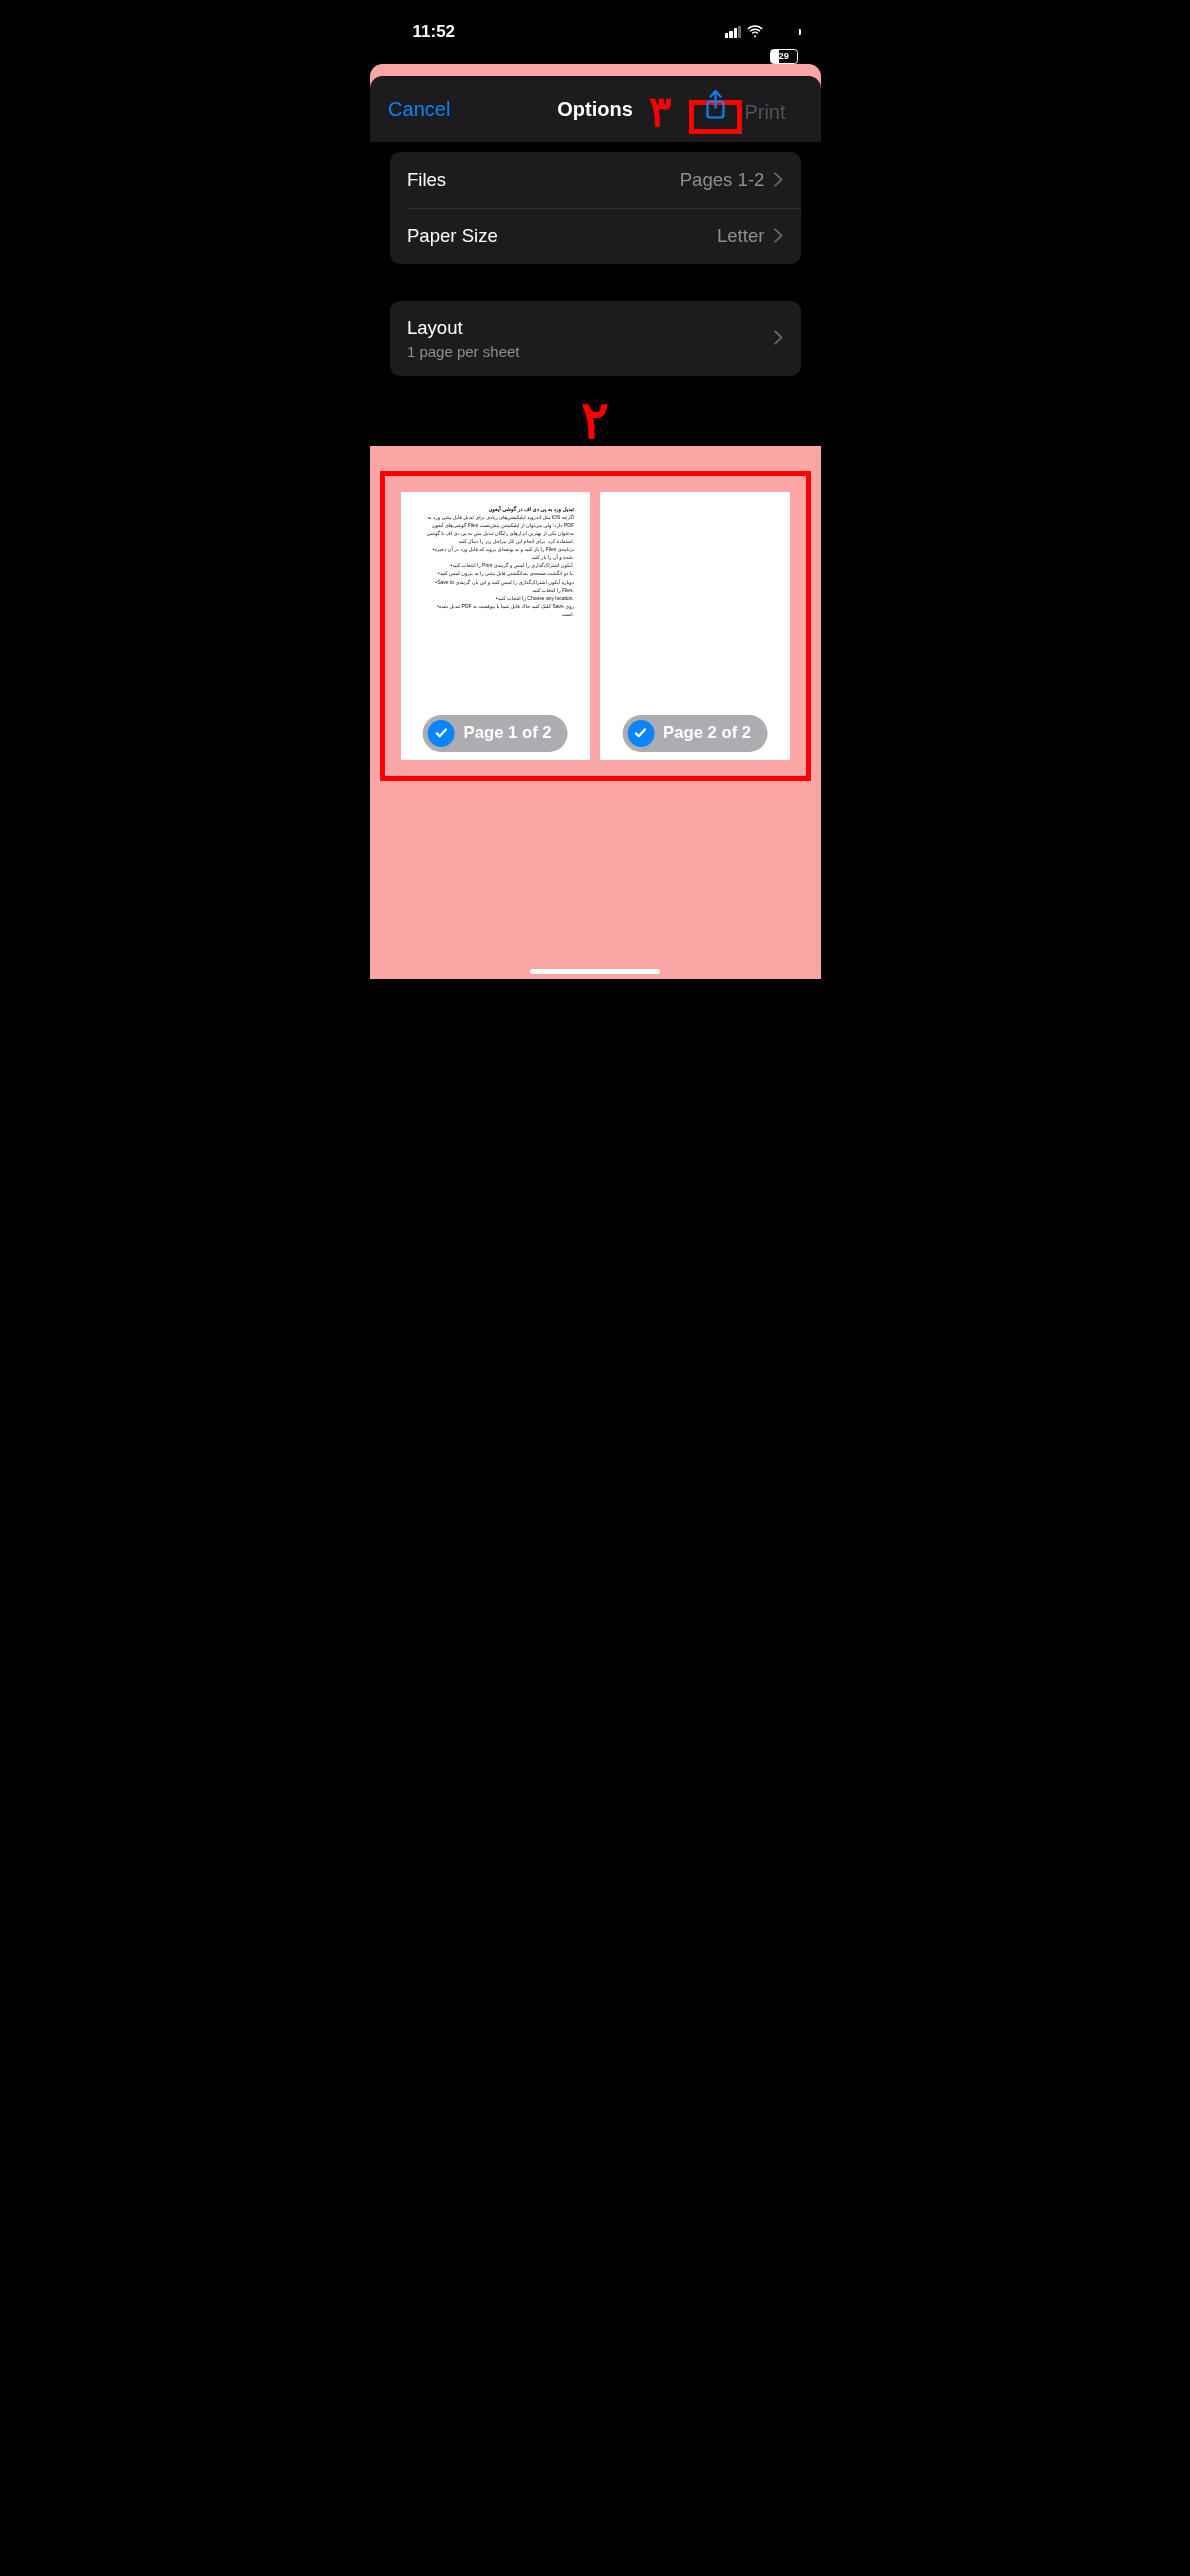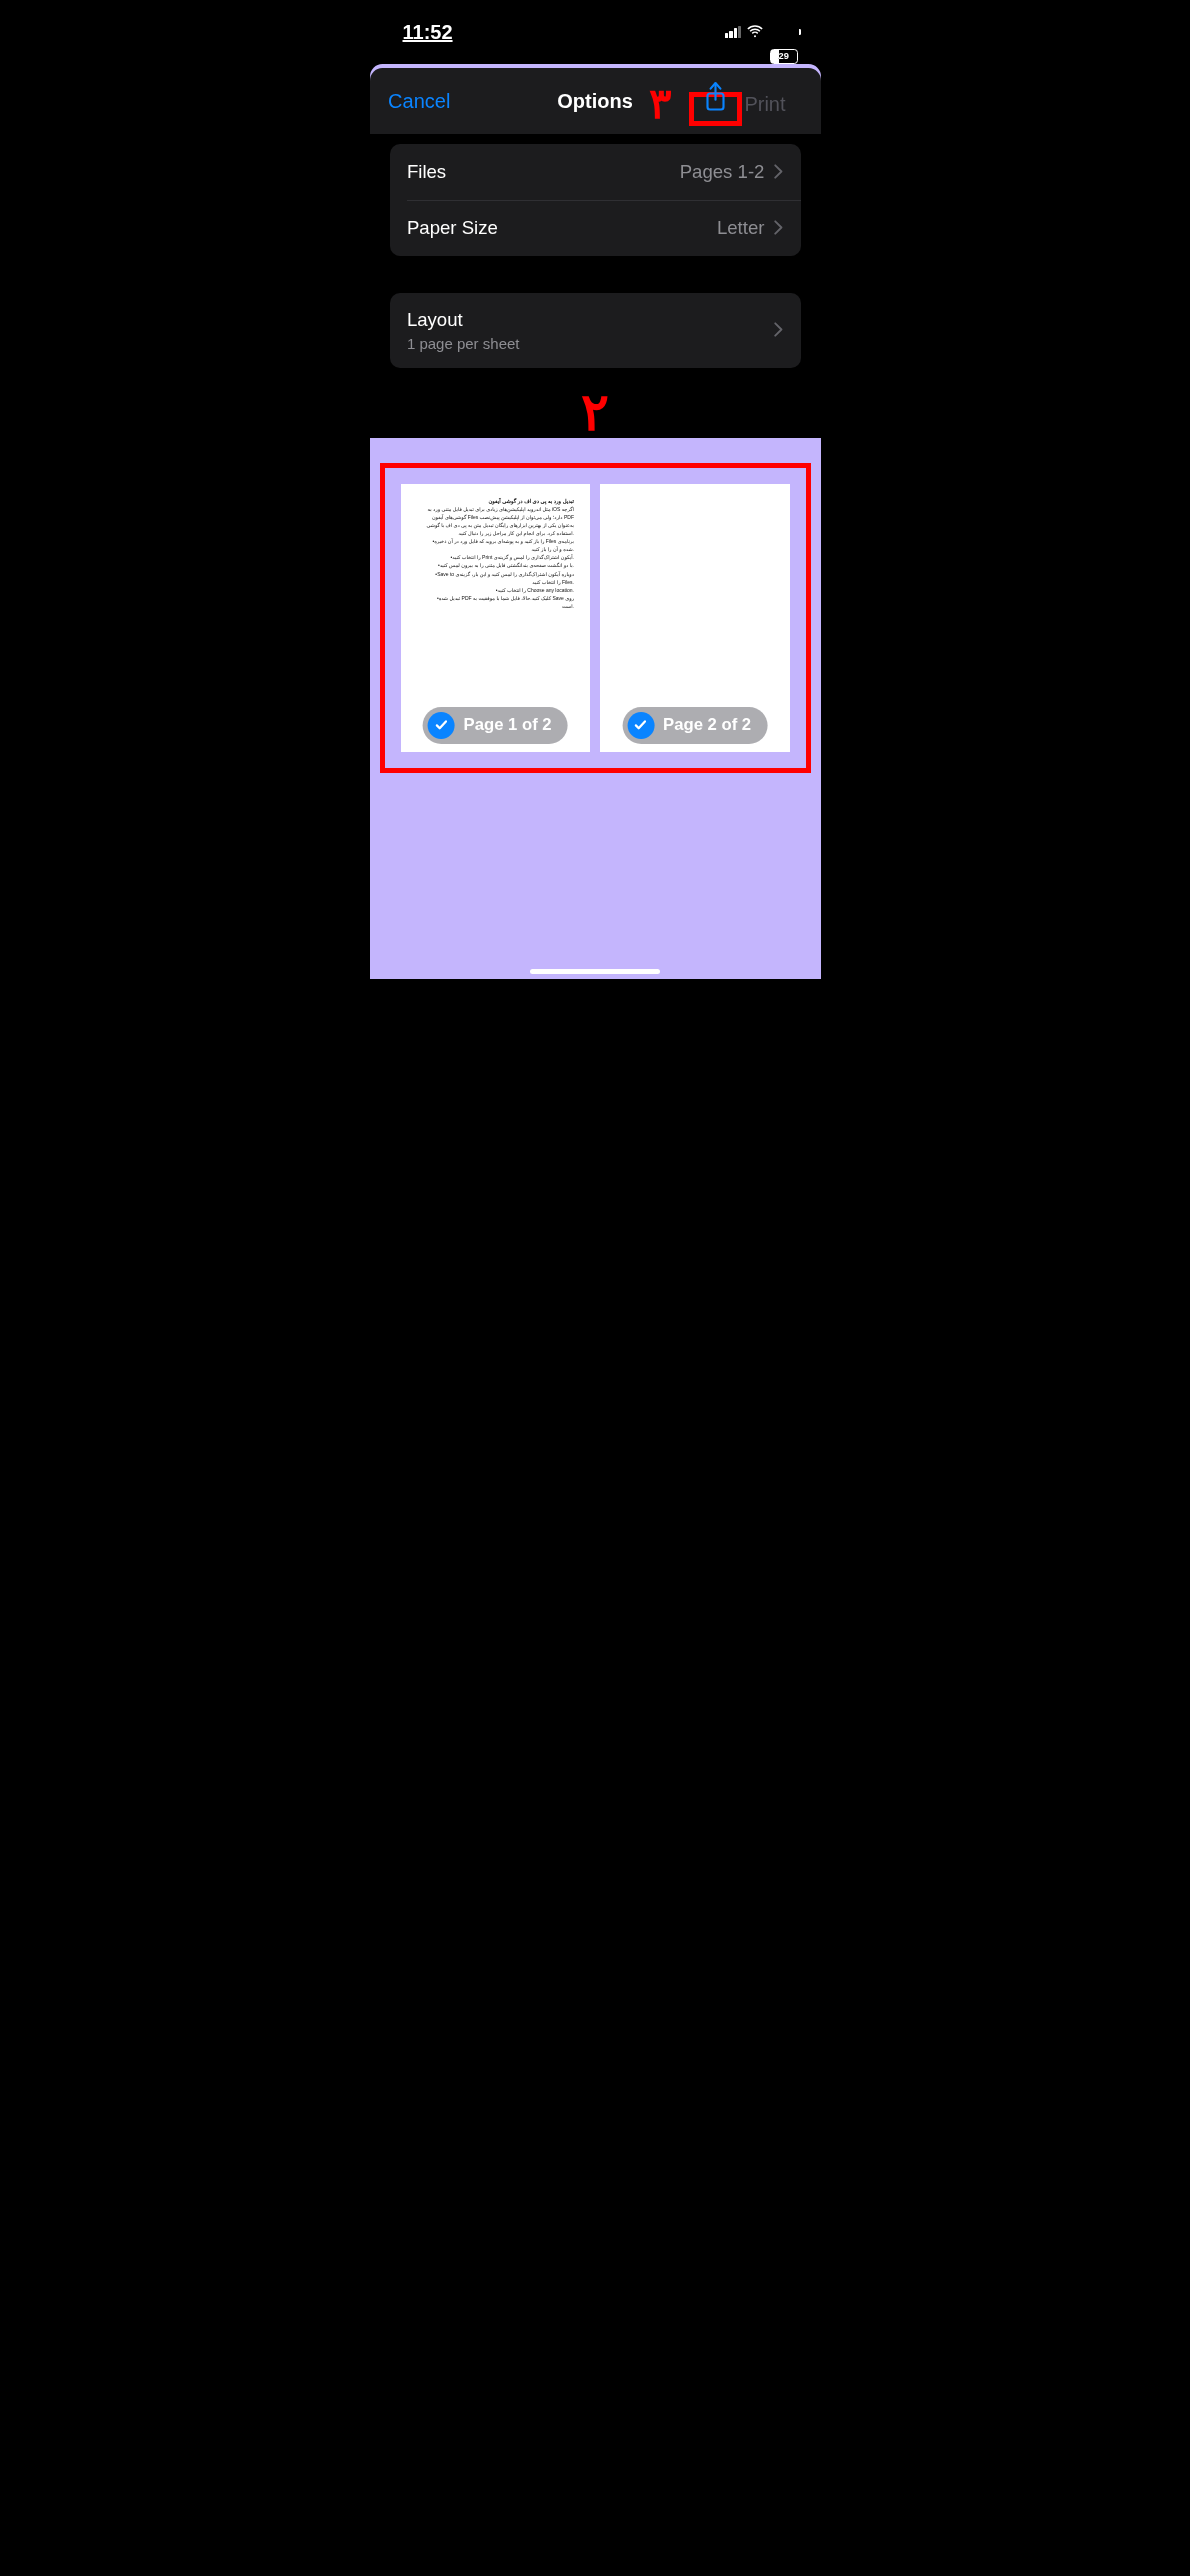--- a/index.html
+++ b/index.html
@@ -13,21 +13,21 @@
     overflow: hidden;
   }
   
   .status-bar {
     display: flex;
     justify-content: space-between;
     align-items: center;
     height: 64px;
     padding: 0 20px;
   }
-  .status-time { font-size: 20px; font-weight: 600; margin-left: 13px; text-decoration: underline; }
+  .status-time { font-size: 17px; font-weight: 600; margin-left: 23px; }
   .status-right { display: flex; align-items: center; gap: 6.2px; }
   .signal-bars { display: inline-flex; align-items: flex-end; gap: 1.2px; }
   .signal-bars span { width: 3.1px; background: #fff; border-radius: 0.6px; display: inline-block; }
   .signal-bars span:nth-child(1){height:5px;}
   .signal-bars span:nth-child(2){height:7.4px;}
   .signal-bars span:nth-child(3){height:10px;}
   .signal-bars span:nth-child(4){height:12.4px; background:#666;}
   .wifi-icon svg { width: 16px; height: 16px; fill:#fff; }
   .battery {
     display: inline-flex; align-items: center;
@@ -36,25 +36,25 @@
     width: 28.5px; height: 15px; border: 1.2px solid #fff; border-radius: 3.7px; position: relative;
     background: linear-gradient(to right, #fff 29%, transparent 29%);
     display: flex; align-items: center; justify-content: center;
     font-size: 8.7px; font-weight: 700; color: #000; margin-top: 48px;
   }
   .battery-pct { mix-blend-mode: difference; color:#fff; font-size:9.3px; font-weight:700; }
   .battery-tip { width: 1.9px; height: 6.2px; background: #fff; border-radius: 0 1.2px 1.2px 0; margin-left:0.6px; }
 
   
   .sheet {
-    background: #c4b5fd;
+    background: #fca5a5;
     border-radius: 12.4px 12.4px 0 0;
     margin-top: 0px;
     min-height: 915px;
-    padding-top: 4px;
+    padding-top: 12px;
   }
   .nav-bar {
     display: flex;
     align-items: center;
     padding: 22px 18.6px 21px 18.6px;
     position: relative;
   }
   .nav-cancel { color: #0a84ff; font-size: 20px; }
   .nav-title { color: #fff; font-size: 20px; font-weight: 700; position: absolute; left: 50%; transform: translateX(-50%); }
   .nav-share {

